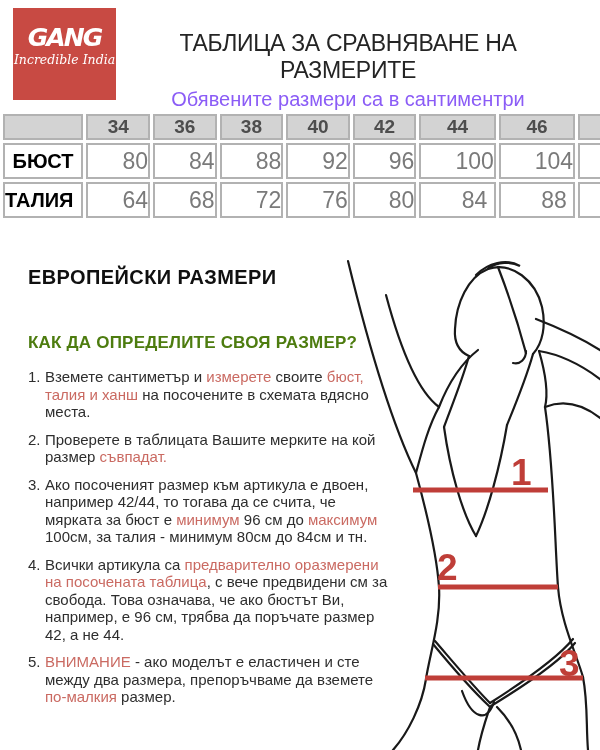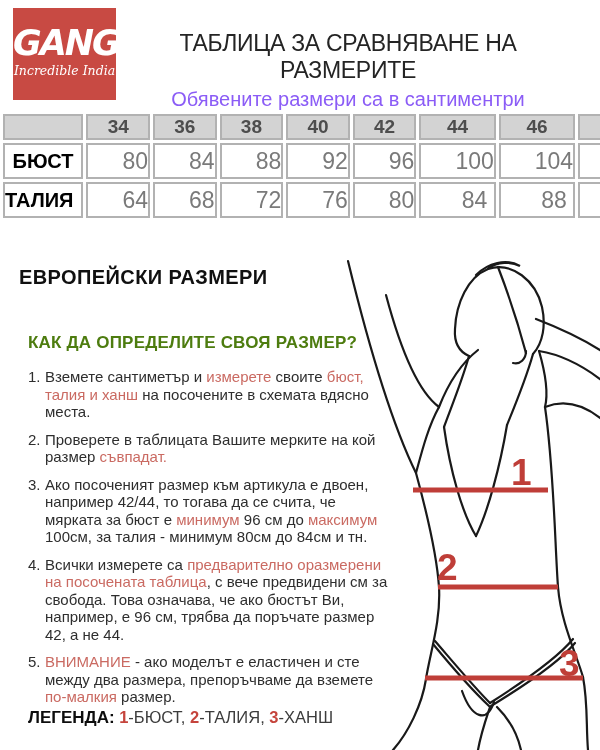--- a/index.html
+++ b/index.html
@@ -1,38 +1,38 @@
 <!DOCTYPE html>
 <html><head>
 <meta charset="utf-8">
 <style>
   html,body{margin:0;padding:0;}
   body{width:600px;height:750px;background:#ffffff;font-family:"Liberation Sans","DejaVu Sans",sans-serif;}
   .page{position:relative;width:600px;height:750px;overflow:hidden;background:#fff;}
 
   
   .logo{position:absolute;left:13px;top:8px;width:103px;height:92px;background:#c84a43;color:#fff;text-align:center;}
-  .logo-name{font-family:"DejaVu Sans",sans-serif;font-style:italic;font-weight:700;font-size:35px;letter-spacing:-2px;margin-top:15px;}
+  .logo-name{font-family:"DejaVu Sans",sans-serif;font-style:italic;font-weight:700;font-size:25px;letter-spacing:-2px;margin-top:15px;}
   .logo-tagline{font-family:"DejaVu Serif",serif;font-style:italic;font-size:12.5px;margin-top:0;}
 
   
   .titles{position:absolute;left:112px;top:30px;width:472px;text-align:center;color:#242424;}
   .title{font-size:23px;letter-spacing:-0.3px;}
   .subtitle{font-size:20px;margin-top:4px;color:#8b5cf6;}
 
   
   table.sizes{position:absolute;left:0;top:111px;border-collapse:separate;border-spacing:3px;table-layout:fixed;}
   table.sizes th,table.sizes td{box-sizing:border-box;border:2px solid #b2b2b2;background:#fff;padding:0;}
   table.sizes thead th{height:19px;width:45px;background:#d3d3d3;color:#4d4d4d;font-size:19px;font-weight:bold;text-align:center;}
   table.sizes thead th:first-child{width:78px;}
   table.sizes tbody th.rowlabel{height:32px;font-size:20px;font-weight:bold;color:#000;text-align:right;padding-right:8px;}
   table.sizes tbody td{height:36px;font-size:23px;font-weight:400;color:#7a7a7a;text-align:center;padding-left:34px;}
 
   
-  .section-heading{position:absolute;left:19px;top:266px;font-size:20px;font-weight:bold;color:#101010;letter-spacing:0.4px;}
+  .section-heading{position:absolute;left:28px;top:266px;font-size:20px;font-weight:bold;color:#101010;letter-spacing:0.4px;}
 
   
   .instructions{position:absolute;left:28px;top:333px;width:360px;}
   .instructions h4{margin:0 0 15px 0;font-size:17px;font-weight:bold;color:#4d7c0f;letter-spacing:0.2px;}
   .instructions ol{list-style:none;margin:0;padding:0;}
   .instructions li{position:relative;padding-left:17px;margin-bottom:10px;font-size:15px;line-height:17.5px;color:#2e2e2e;}
   .instructions .num{position:absolute;left:0;top:0;}
   .instructions .red{color:#ca6a62;}
 
   
@@ -100,28 +100,25 @@
     </table>
 
   <div class="section-heading">ЕВРОПЕЙСКИ РАЗМЕРИ</div>
 
   <div class="instructions">
     <h4>КАК ДА ОПРЕДЕЛИТЕ СВОЯ РАЗМЕР?</h4>
     <ol>
         <li><span class="num">1.</span><span>Вземете сантиметър и </span><span class="red">измерете</span><span> своите </span><span class="red">бюст, талия и ханш</span><span> на посочените в схемата вдясно места.</span></li>
         <li><span class="num">2.</span><span>Проверете в таблицата Вашите мерките на кой размер </span><span class="red">съвпадат.</span></li>
         <li><span class="num">3.</span><span>Ако посоченият размер към артикула е двоен, например 42/44, то тогава да се счита, че мярката за бюст е </span><span class="red">минимум</span><span>  96 см до </span><span class="red">максимум</span><span> 100см, за талия - минимум 80см до 84см и тн.</span></li>
-        <li><span class="num">4.</span><span>Всички измерете са </span><span class="red">предварително оразмерени на посочената таблица</span><span>, с вече предвидени см за свобода. Това означава, че ако бюстът Ви, например, е 96 см, трябва да поръчате размер 42, а не 44.</span></li>
+        <li><span class="num">4.</span><span>Всички артикула са </span><span class="red">предварително оразмерени на посочената таблица</span><span>, с вече предвидени см за свобода. Това означава, че ако бюстът Ви, например, е 96 см, трябва да поръчате размер 42, а не 44.</span></li>
         <li><span class="num">5.</span><span class="red">ВНИМАНИЕ</span><span> - ако моделът е еластичен и сте между два размера, препоръчваме да вземете </span><span class="red">по-малкия</span><span> размер.</span></li>
       </ol>
   </div>
 
-  <div class="legend-line">
-    <span class="legend-label">ЛЕГЕНДА:</span><span><span> </span><span class="red">1</span><span>-БЮСТ, </span><span class="red">2</span><span>-ТАЛИЯ, </span><span class="red">3</span><span>-ХАНШ</span></span>
-  </div>
 
   <div class="figure-wrap">
     <svg width="260" height="495" viewBox="0 0 260 495">
       <g fill="none" stroke="#191919" stroke-width="2.2" stroke-linecap="round">
 
         <path d="M 148,14 C 128,22 116,48 115,74 C 114,88 120,97 129,101"></path>
         <path d="M 148,14 C 172,6 196,26 202,52 C 206,70 203,88 193,99"></path>
         <path d="M 136,20 C 148,8 166,3 180,11 C 171,6 157,7 149,13"></path>
         <path d="M 158,12 C 168,38 178,68 186,98"></path>
         <path d="M 186,96 C 186,104 180,110 173,108"></path>

